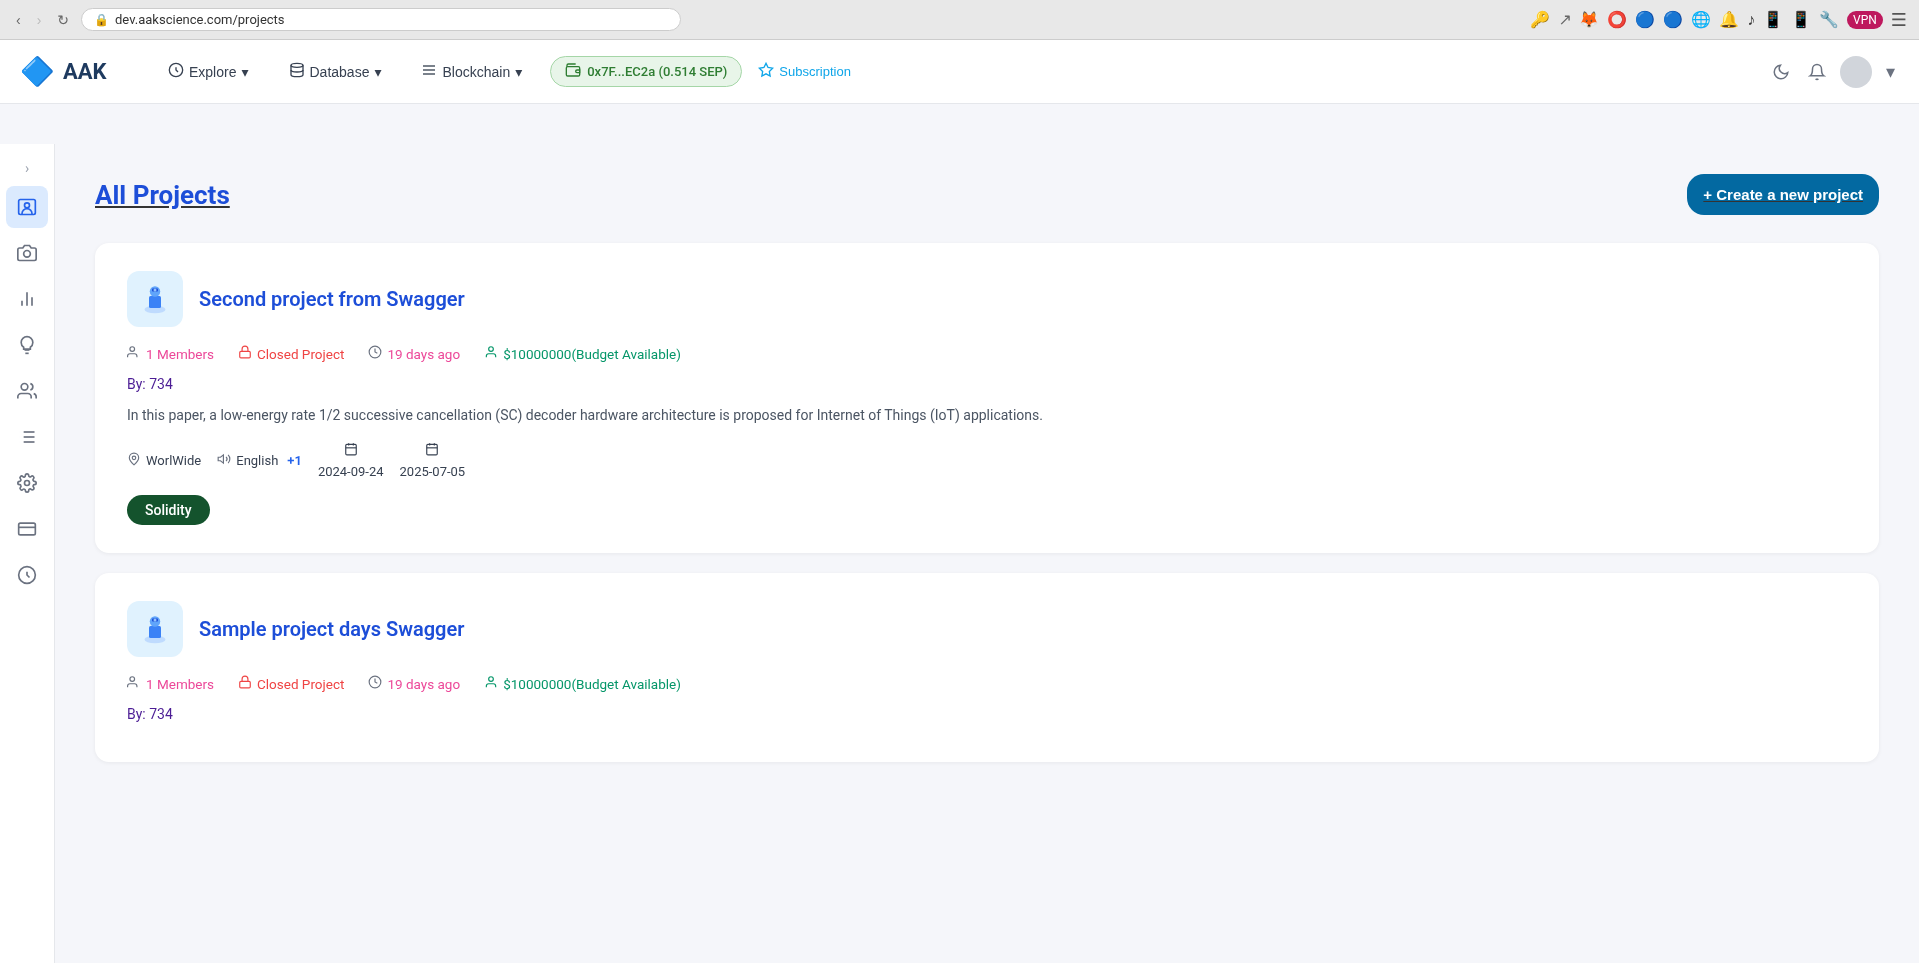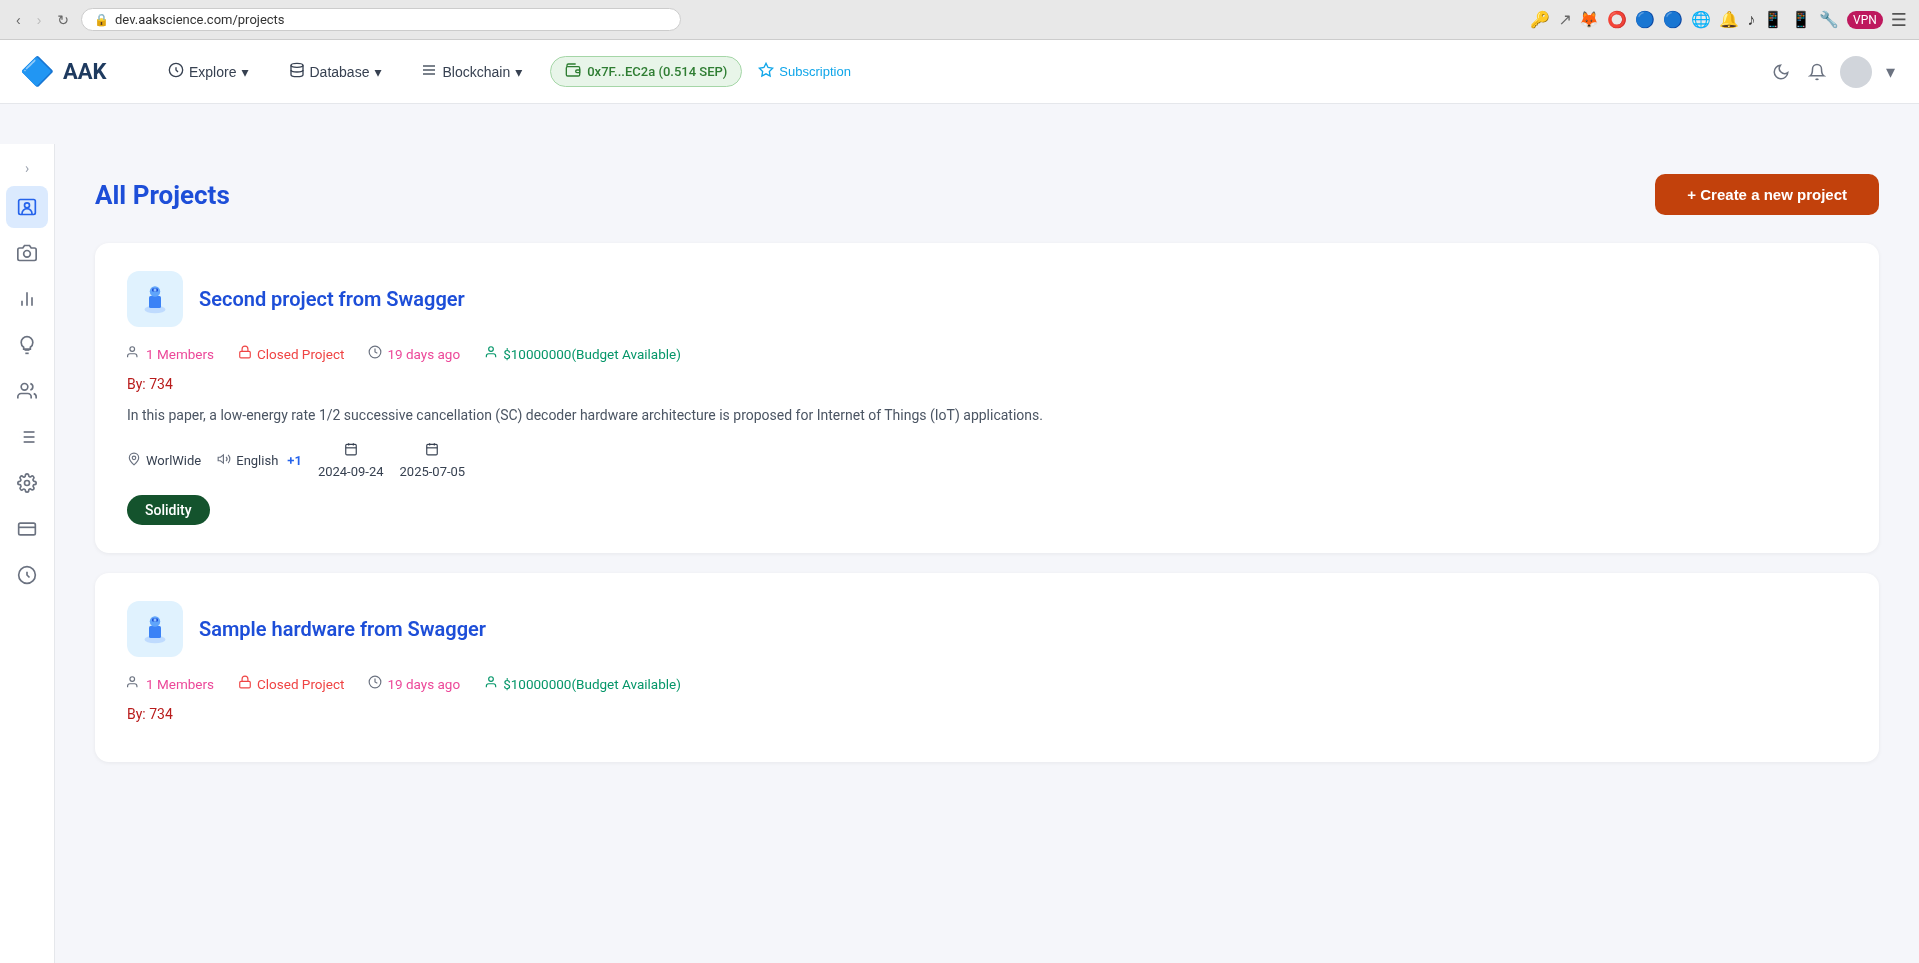--- a/index.html
+++ b/index.html
@@ -196,32 +196,33 @@
       flex: 1;
       overflow-y: auto;
       padding: 30px 40px;
     }
 
     .page-header {
       display: flex;
       align-items: center;
       justify-content: space-between;
       margin-bottom: 28px;
+      text-decoration: underline;
     }
     .page-title {
       font-size: 26px;
       font-weight: 700;
       color: #1d4ed8;
     }
     .create-btn {
-      background: #c2410c;
+      background: #0369a1;
       color: white;
       border: none;
-      border-radius: 10px;
-      padding: 12px 32px;
+      border-radius: 17px;
+      padding: 12px 16px;
       font-size: 15px;
       font-weight: 600;
       cursor: pointer;
       display: flex;
       align-items: center;
       gap: 6px;
     }
 
     
     .project-card {
@@ -266,21 +267,21 @@
       align-items: center;
       gap: 5px;
       font-size: 13.5px;
       color: #ec4899;
     }
     .meta-item .meta-icon { color: #6b7280; font-size: 14px; }
     .meta-item.closed { color: #ef4444; }
     .meta-item.budget { color: #059669; }
     .project-by {
       font-size: 14px;
-      color: #b91c1c;
+      color: #4c1d95;
       margin-bottom: 12px;
     }
     .project-desc {
       font-size: 14px;
       color: #4b5563;
       line-height: 1.6;
       margin-bottom: 16px;
     }
     .project-tags-row {
       display: flex;
@@ -616,21 +617,21 @@
         <div class="project-card-header">
           <div class="project-avatar">
             <svg width="36" height="36" viewBox="0 0 48 48" fill="none">
               <ellipse cx="24" cy="38" rx="14" ry="5" fill="#bfdbfe"></ellipse>
               <rect x="16" y="20" width="16" height="16" rx="2" fill="#3b82f6"></rect>
               <circle cx="24" cy="14" r="7" fill="#60a5fa"></circle>
               <rect x="20" y="10" width="8" height="4" rx="1" fill="#1d4ed8"></rect>
               <circle cx="24" cy="12" r="2" fill="#93c5fd"></circle>
             </svg>
           </div>
-          <span class="project-name">Sample hardware from Swagger</span>
+          <span class="project-name">Sample project days Swagger</span>
         </div>
 
         <div class="project-meta">
           <div class="meta-item">
             <span class="meta-icon">
               <svg width="14" height="14" viewBox="0 0 24 24" fill="none" stroke="currentColor" stroke-width="2">
                   <path d="M17 21v-2a4 4 0 00-4-4H5a4 4 0 00-4 4v2"></path>
                   <circle cx="9" cy="7" r="4"></circle>
                 </svg>
             </span>

